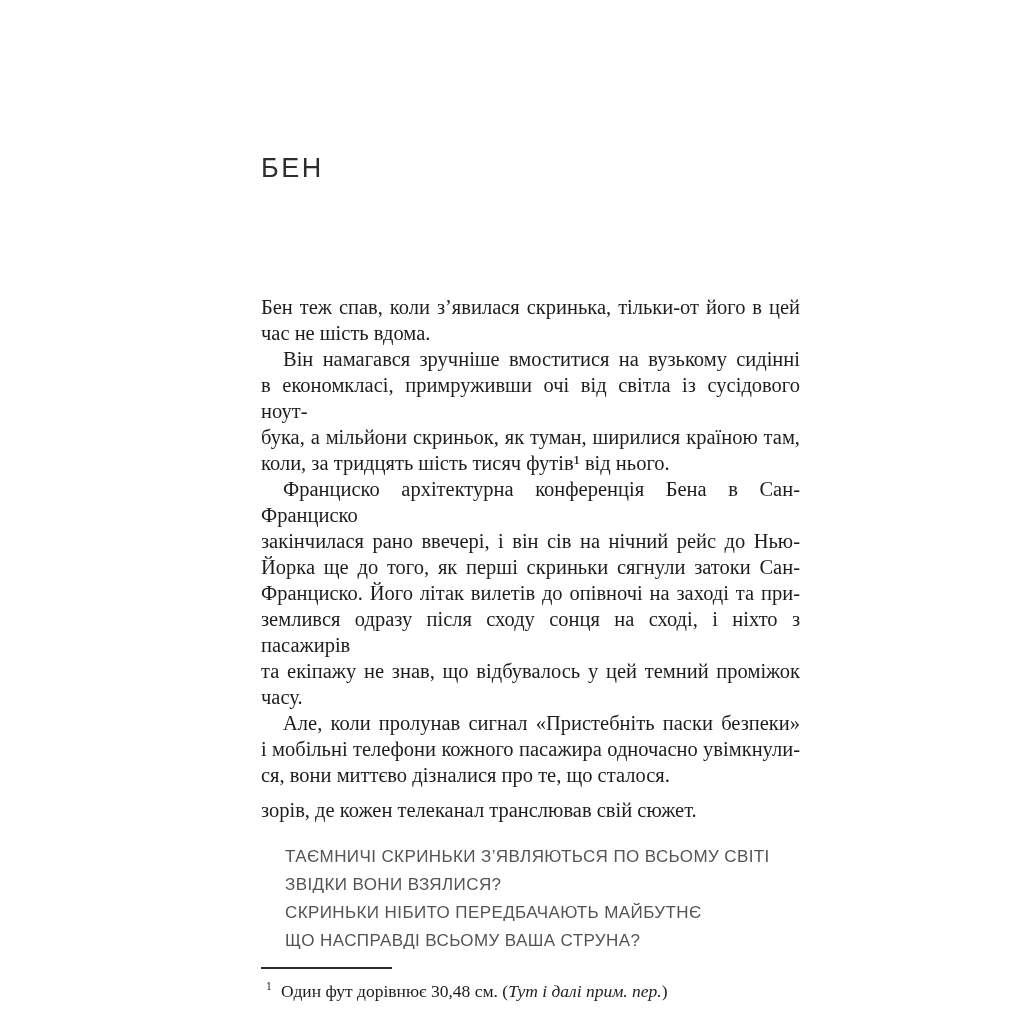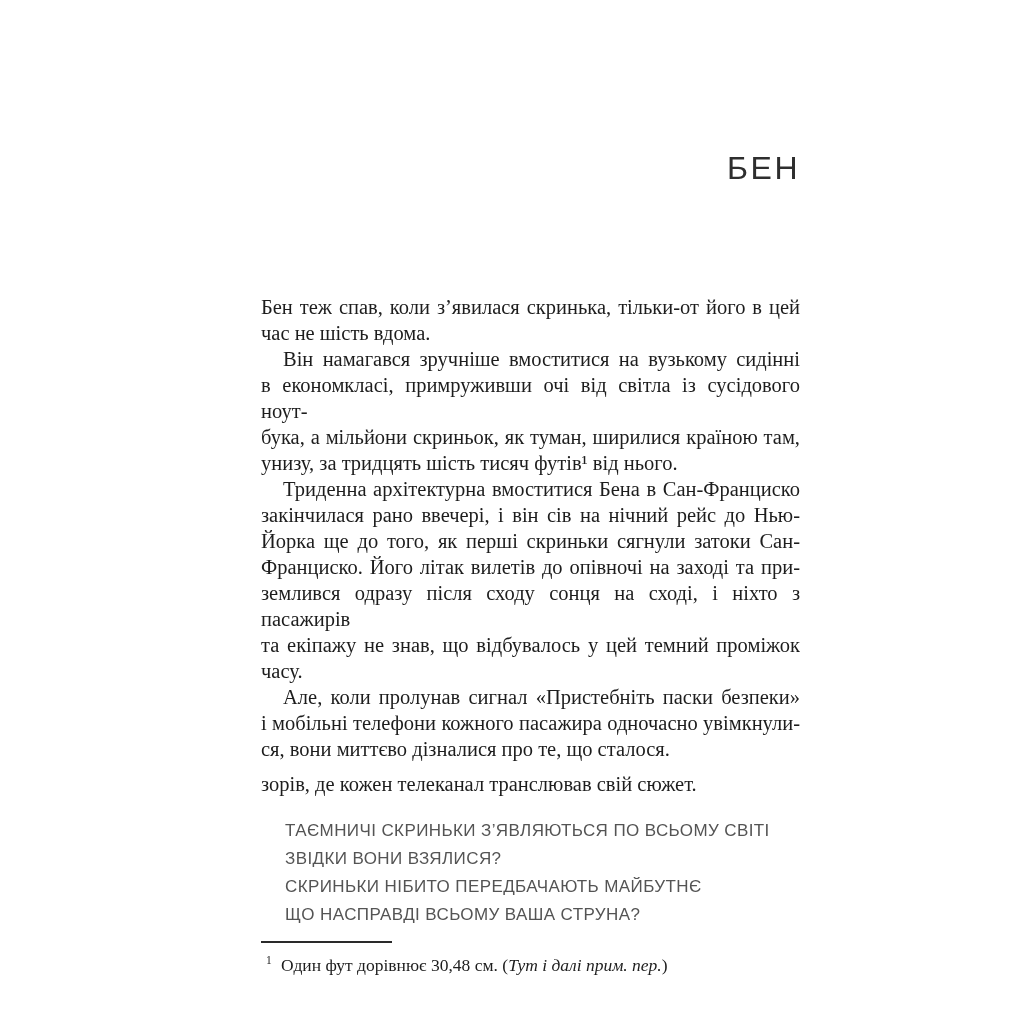--- a/index.html
+++ b/index.html
@@ -14,24 +14,24 @@
     background: #ffffff;
     overflow: hidden;
     font-family: "Liberation Serif", serif;
   }
   .chapter-title {
     position: absolute;
     top: 152px;
     left: 261px;
     width: 539px;
     margin: 0;
-    text-align: right;
+    text-align: left;
     font-family: "Liberation Sans", sans-serif;
     font-weight: 400;
-    font-size: 32px;
+    font-size: 27px;
     line-height: 32px;
     letter-spacing: 2.5px;
     color: #2e2e2e;
   }
   .text-block {
     position: absolute;
     left: 261px;
     top: 294px;
     width: 539px;
     color: #1d1d1d;
@@ -100,25 +100,25 @@
 
     <div class="para">
         <div class="bind-line">Бен теж спав, коли з’явилася скринька, тільки-от його в цей</div>
         <div class="bind-line last">час не шість вдома.</div>
       </div>
 
     <div class="para indent">
         <div class="bind-line">Він намагався зручніше вмоститися на вузькому сидінні</div>
         <div class="bind-line">в економкласі, примруживши очі від світла із сусідового ноут-</div>
         <div class="bind-line">бука, а мільйони скриньок, як туман, ширилися країною там,</div>
-        <div class="bind-line last">унизу, за тридцять шість тисяч футів¹ від нього.</div>
+        <div class="bind-line last">коли, за тридцять шість тисяч футів¹ від нього.</div>
       </div>
 
     <div class="para indent">
-        <div class="bind-line">Триденна архітектурна вмоститися Бена в Сан-Франциско</div>
+        <div class="bind-line">Франциско архітектурна конференція Бена в Сан-Франциско</div>
         <div class="bind-line">закінчилася рано ввечері, і він сів на нічний рейс до Нью-</div>
         <div class="bind-line">Йорка ще до того, як перші скриньки сягнули затоки Сан-</div>
         <div class="bind-line">Франциско. Його літак вилетів до опівночі на заході та при-</div>
         <div class="bind-line">землився одразу після сходу сонця на сході, і ніхто з пасажирів</div>
         <div class="bind-line last">та екіпажу не знав, що відбувалось у цей темний проміжок часу.</div>
       </div>
 
     <div class="para indent">
         <div class="bind-line">Але, коли пролунав сигнал «Пристебніть паски безпеки»</div>
         <div class="bind-line">і мобільні телефони кожного пасажира одночасно увімкнули-</div>

